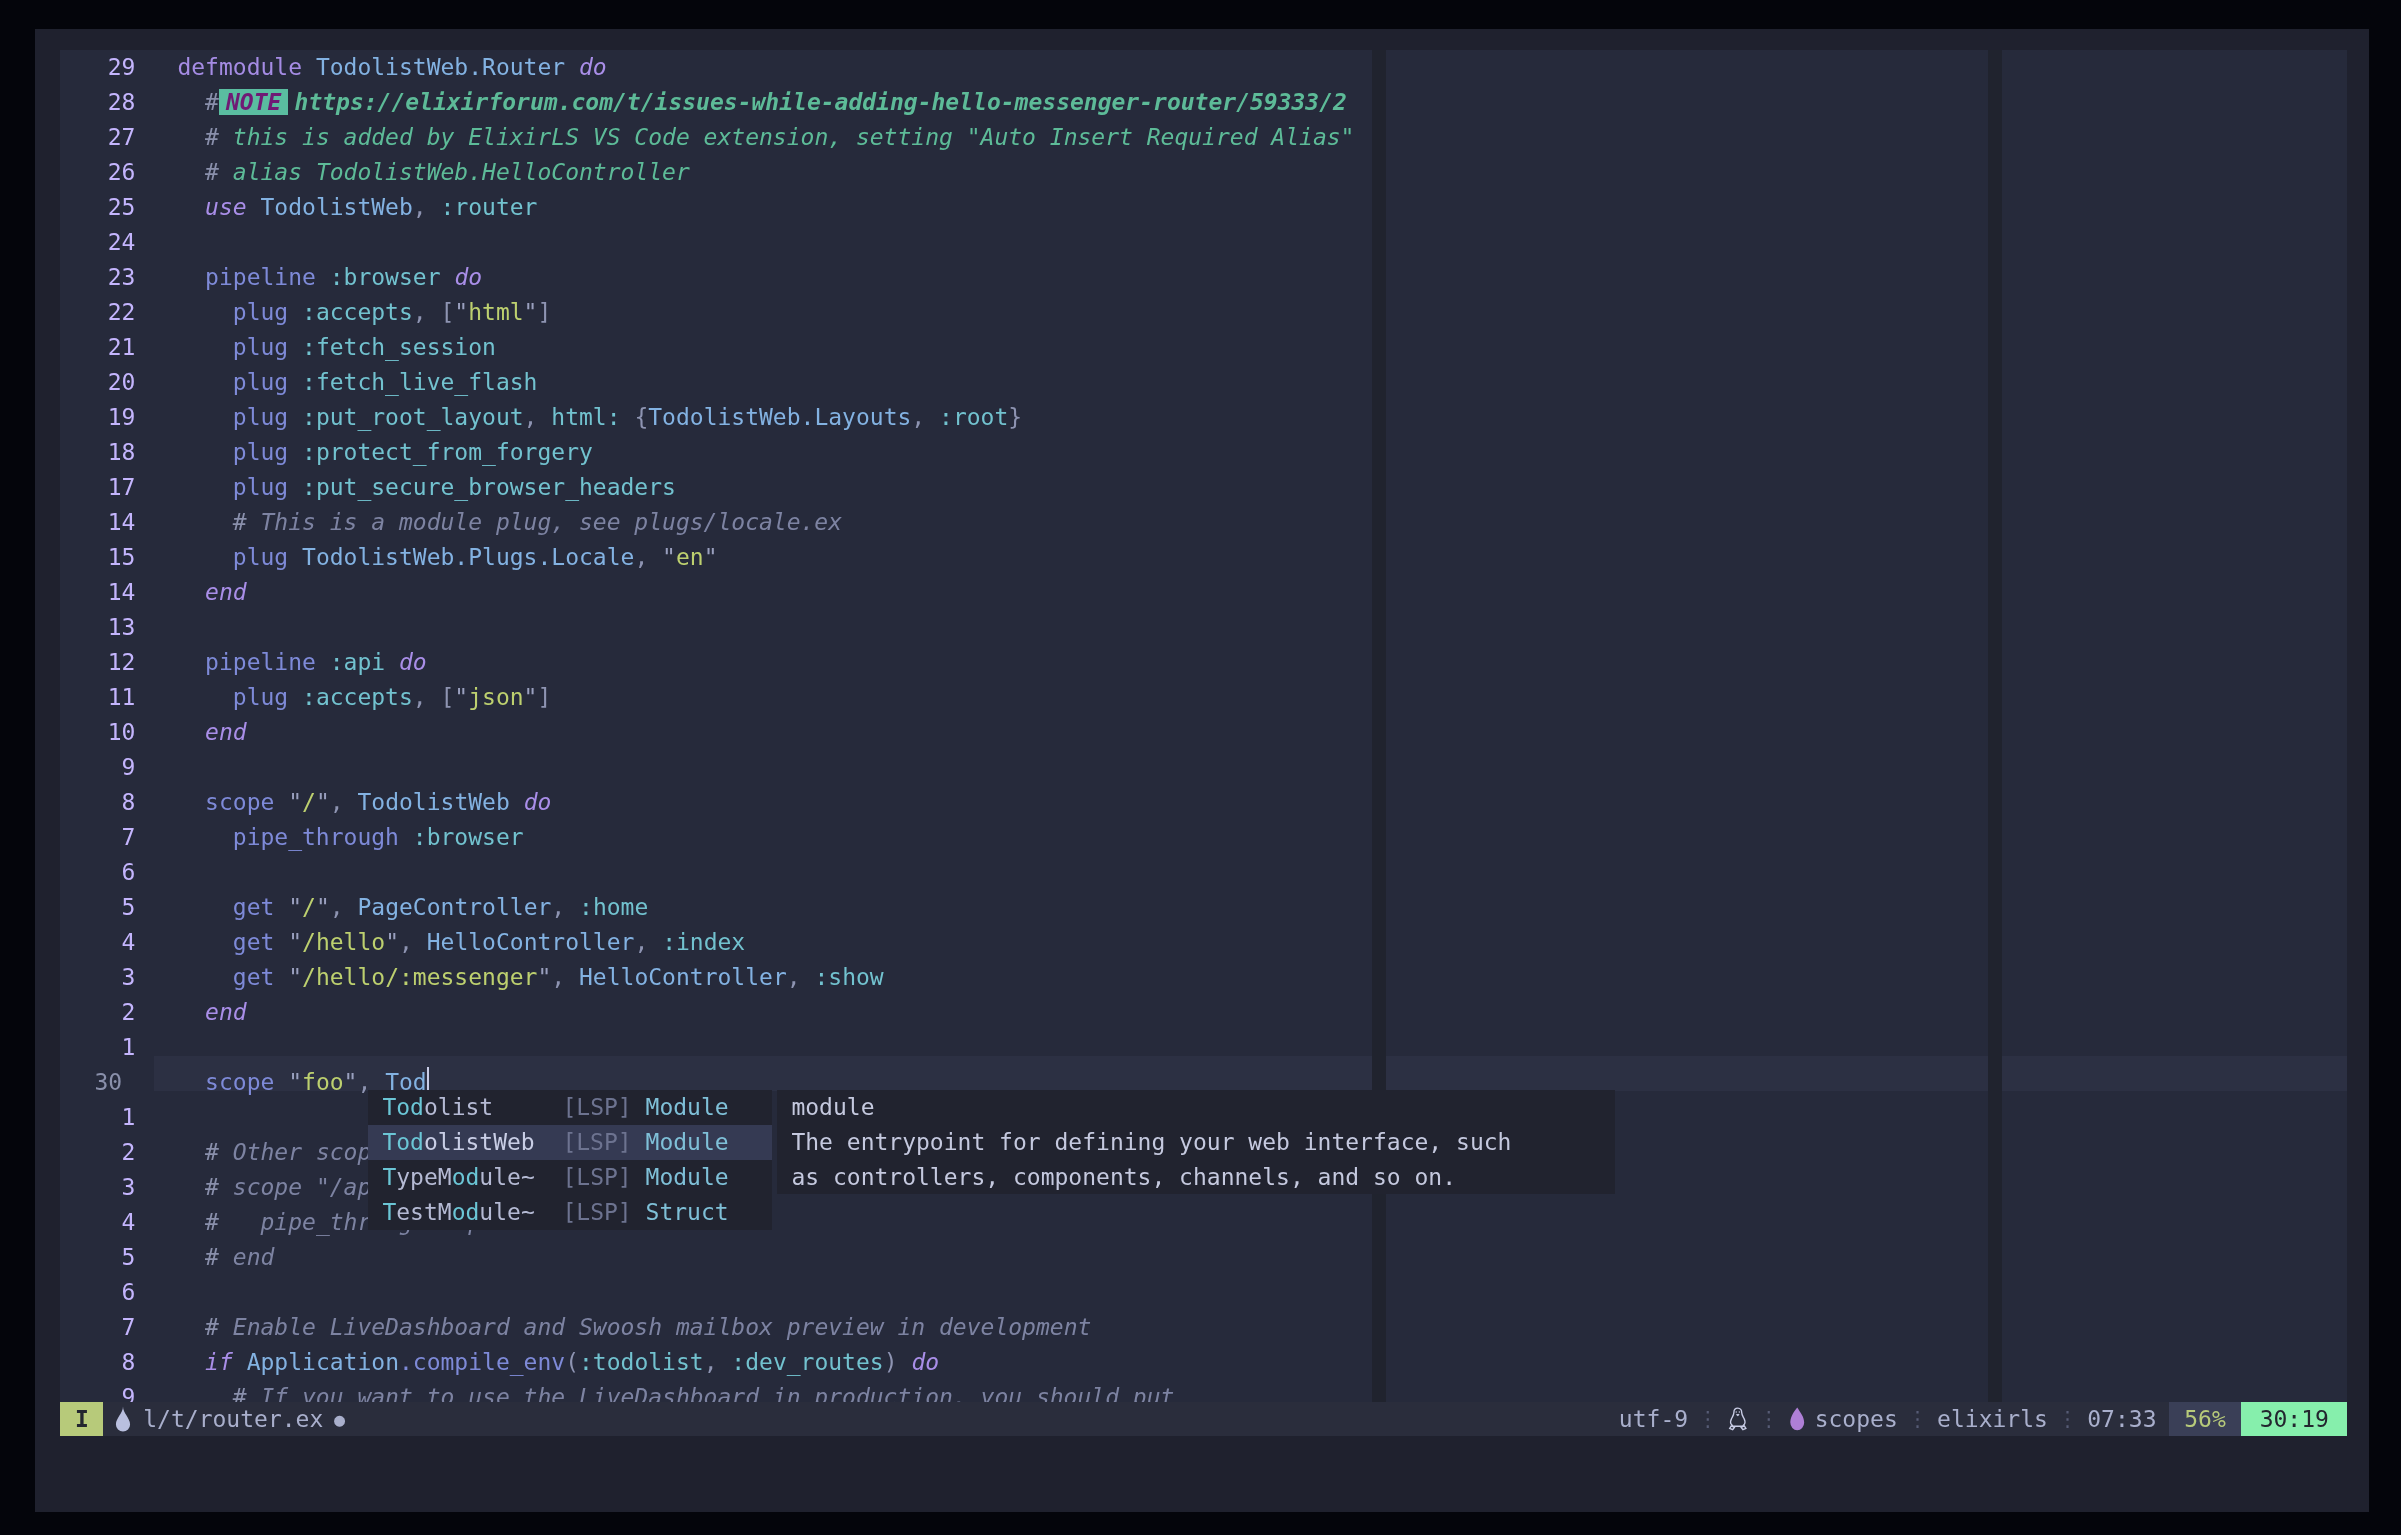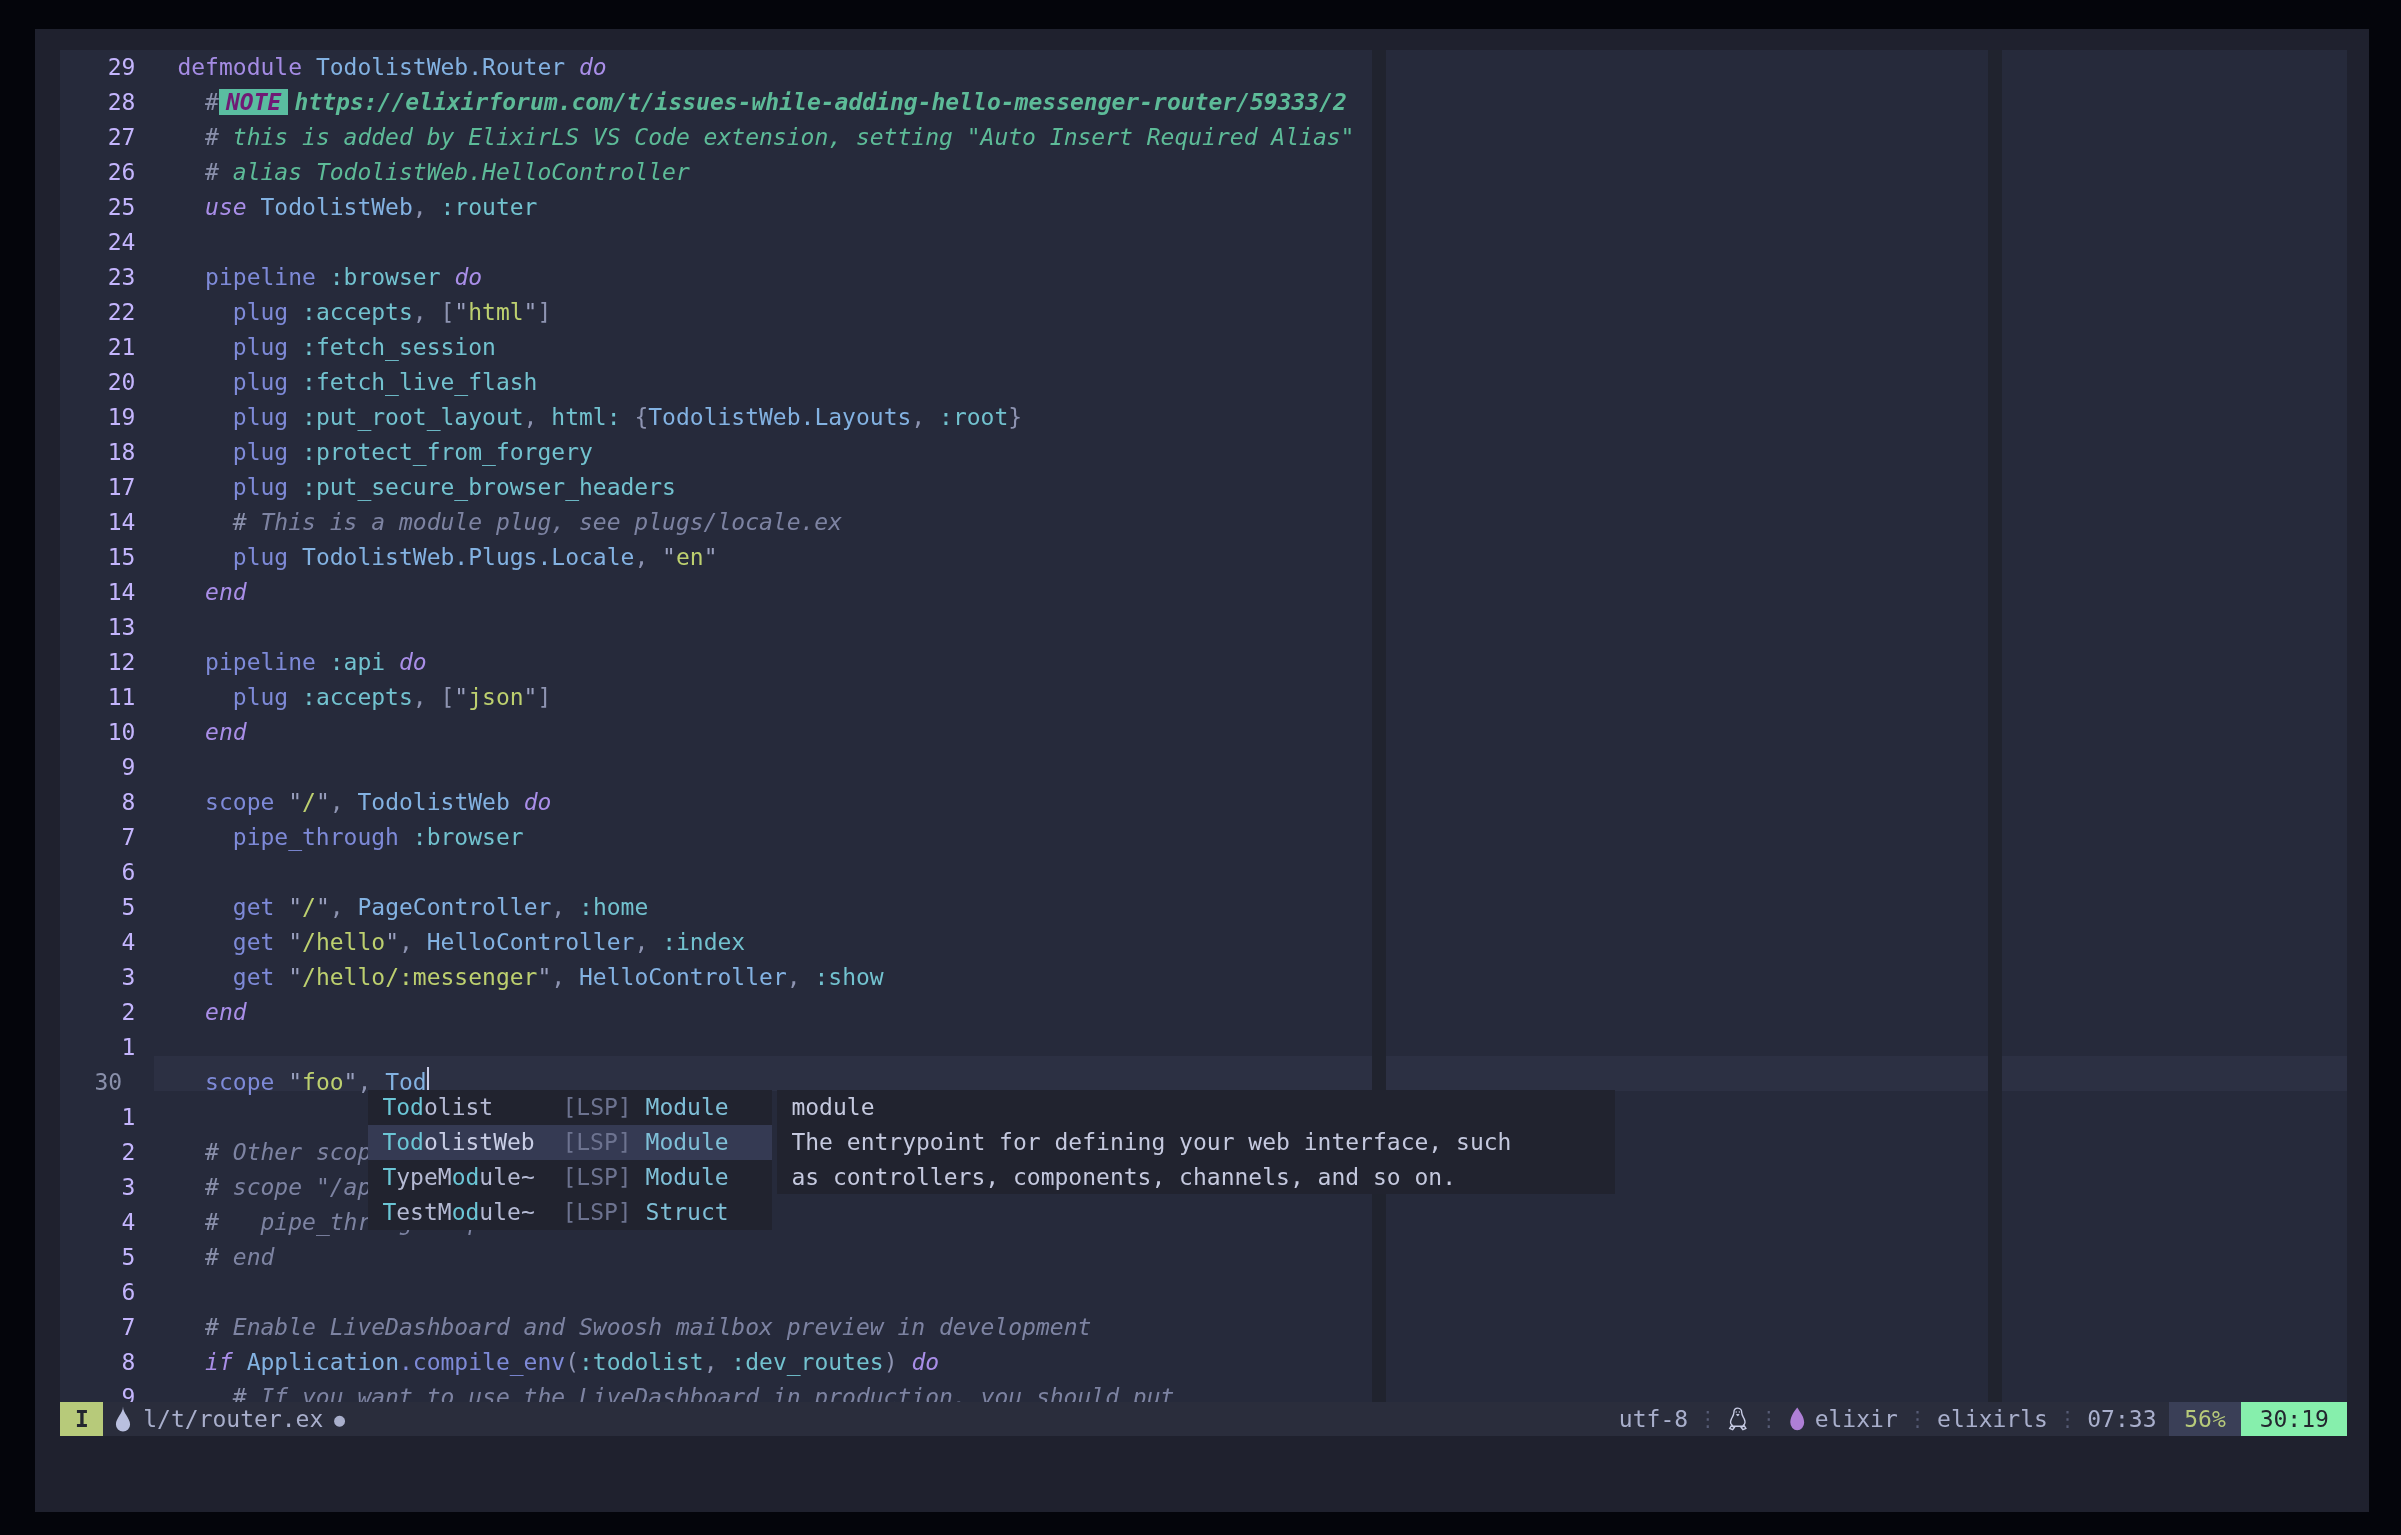--- a/index.html
+++ b/index.html
@@ -134,39 +134,39 @@
     <div id="mode-block">I</div>
     <span class="sl-icon">
       <svg width="20" height="28" viewBox="0 0 24 32">
           <path d="M12 1 C12 9 3.5 15 3.5 22.5 a8.5 8.5 0 0 0 17 0 C20.5 15 12 9 12 1 Z" fill="#b9bfdf"></path>
         </svg>
     </span>
     <span id="file-path">l/t/router.ex</span>
     <span id="modified-dot">●</span>
 
     <div id="sl-right">
-      <span>utf-8</span>
+      <span>utf-9</span>
       <span class="sl-sep">⋮</span>
       <span class="sl-icon" style="margin:0;">
         <svg width="21.6" height="26" viewBox="0 0 24 30" fill="none" stroke="#c9cde6" stroke-width="1.6">
           <path d="M12 2.5 c-3 0 -4.5 2.2 -4.5 5 c0 2.5 -1.5 4.5 -2.7 7 c-1 2.2 -1.6 4.6 -0.6 6.2 l2.2 2.6 h11.2 l2.2 -2.6 c1 -1.6 0.4 -4 -0.6 -6.2 c-1.2 -2.5 -2.7 -4.5 -2.7 -7 c0 -2.8 -1.5 -5 -4.5 -5 Z"></path>
           <circle cx="10.2" cy="7" r="0.8" fill="#c9cde6" stroke="none"></circle>
           <circle cx="13.8" cy="7" r="0.8" fill="#c9cde6" stroke="none"></circle>
           <path d="M10.5 9.5 l1.5 1.2 l1.5 -1.2"></path>
           <path d="M4.5 23 l-1.8 2.8 l3.4 1.6 l2 -2.6 Z"></path>
           <path d="M19.5 23 l1.8 2.8 l-3.4 1.6 l-2 -2.6 Z"></path>
         </svg>
       </span>
       <span class="sl-sep">⋮</span>
       <span class="sl-icon" style="margin:0;">
         <svg width="18.5" height="26" viewBox="0 0 24 32">
             <path d="M13.5 1 C7 9 4.5 15 4.5 20.5 a9 10 0 0 0 18 0 C22.5 13 17.5 7.5 13.5 1 Z" transform="translate(-1.5,0)" fill="#ae7fd6"></path>
           </svg>
       </span>
-      <span id="ft-label">elixir</span>
+      <span id="ft-label">scopes</span>
       <span class="sl-sep">⋮</span>
       <span>elixirls</span>
       <span class="sl-sep">⋮</span>
       <span>07:33</span>
       <div id="percent-block">56%</div>
       <div id="position-block">30:19</div>
     </div>
   </div>
 </div>
 

